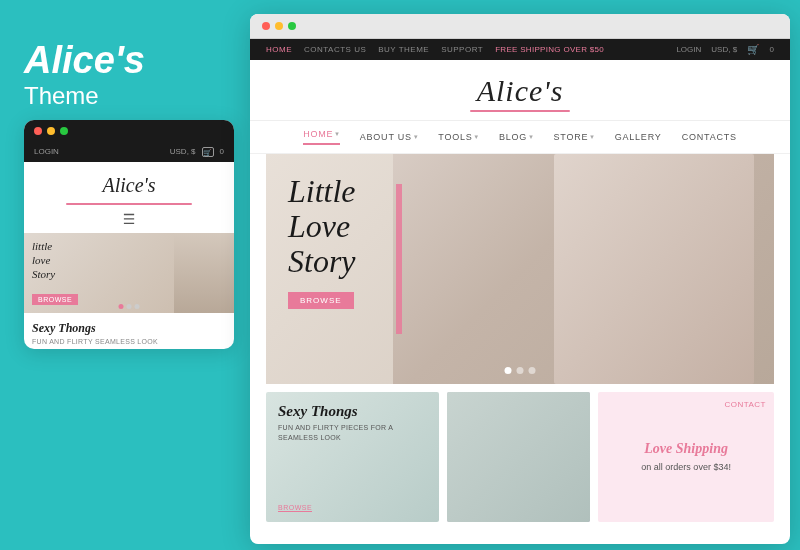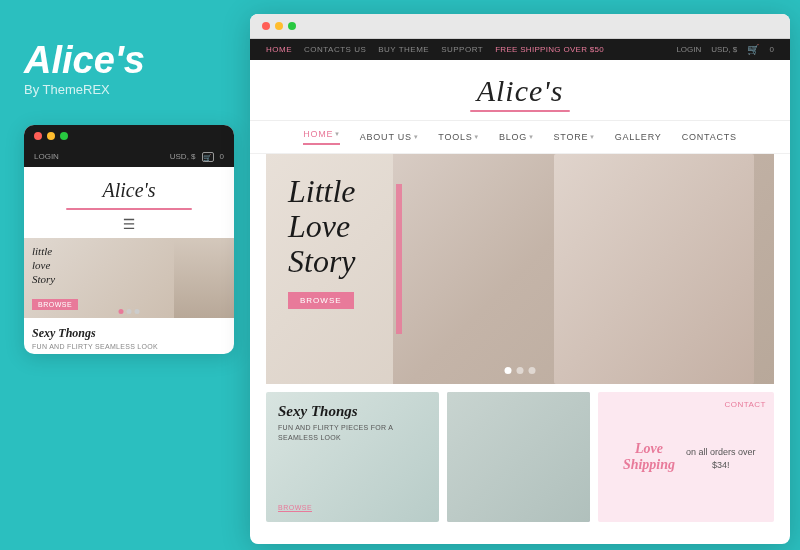--- a/index.html
+++ b/index.html
@@ -365,20 +365,21 @@
       overflow: hidden;
       border-radius: 2px;
     }
     .bottom-right {
       flex: 1;
       background: #fce8f0;
       position: relative;
       overflow: hidden;
       border-radius: 2px;
       display: flex;
+      flex-direction: column;
       justify-content: center;
       align-items: center;
       padding: 16px;
     }
     .bottom-section-text {
       position: absolute;
       left: 12px;
       top: 10px;
     }
     .section-title {
@@ -432,21 +433,21 @@
       color: #e87a9a;
       text-transform: uppercase;
       letter-spacing: 0.5px;
     }
   </style>
 </head>
 <body>
 
 <div class="left-panel">
   <div class="brand-title">Alice's</div>
-  <div class="brand-by">By ThemeREX</div>
+  <div class="brand-subtitle">Theme</div>
 
   <div class="mobile-card">
     <div class="mobile-card-titlebar">
       <span class="dot dot-red"></span>
       <span class="dot dot-yellow"></span>
       <span class="dot dot-green"></span>
     </div>
     <div class="mobile-topbar">
       <span class="mobile-topbar-left">LOGIN</span>
       <span class="mobile-topbar-right">

